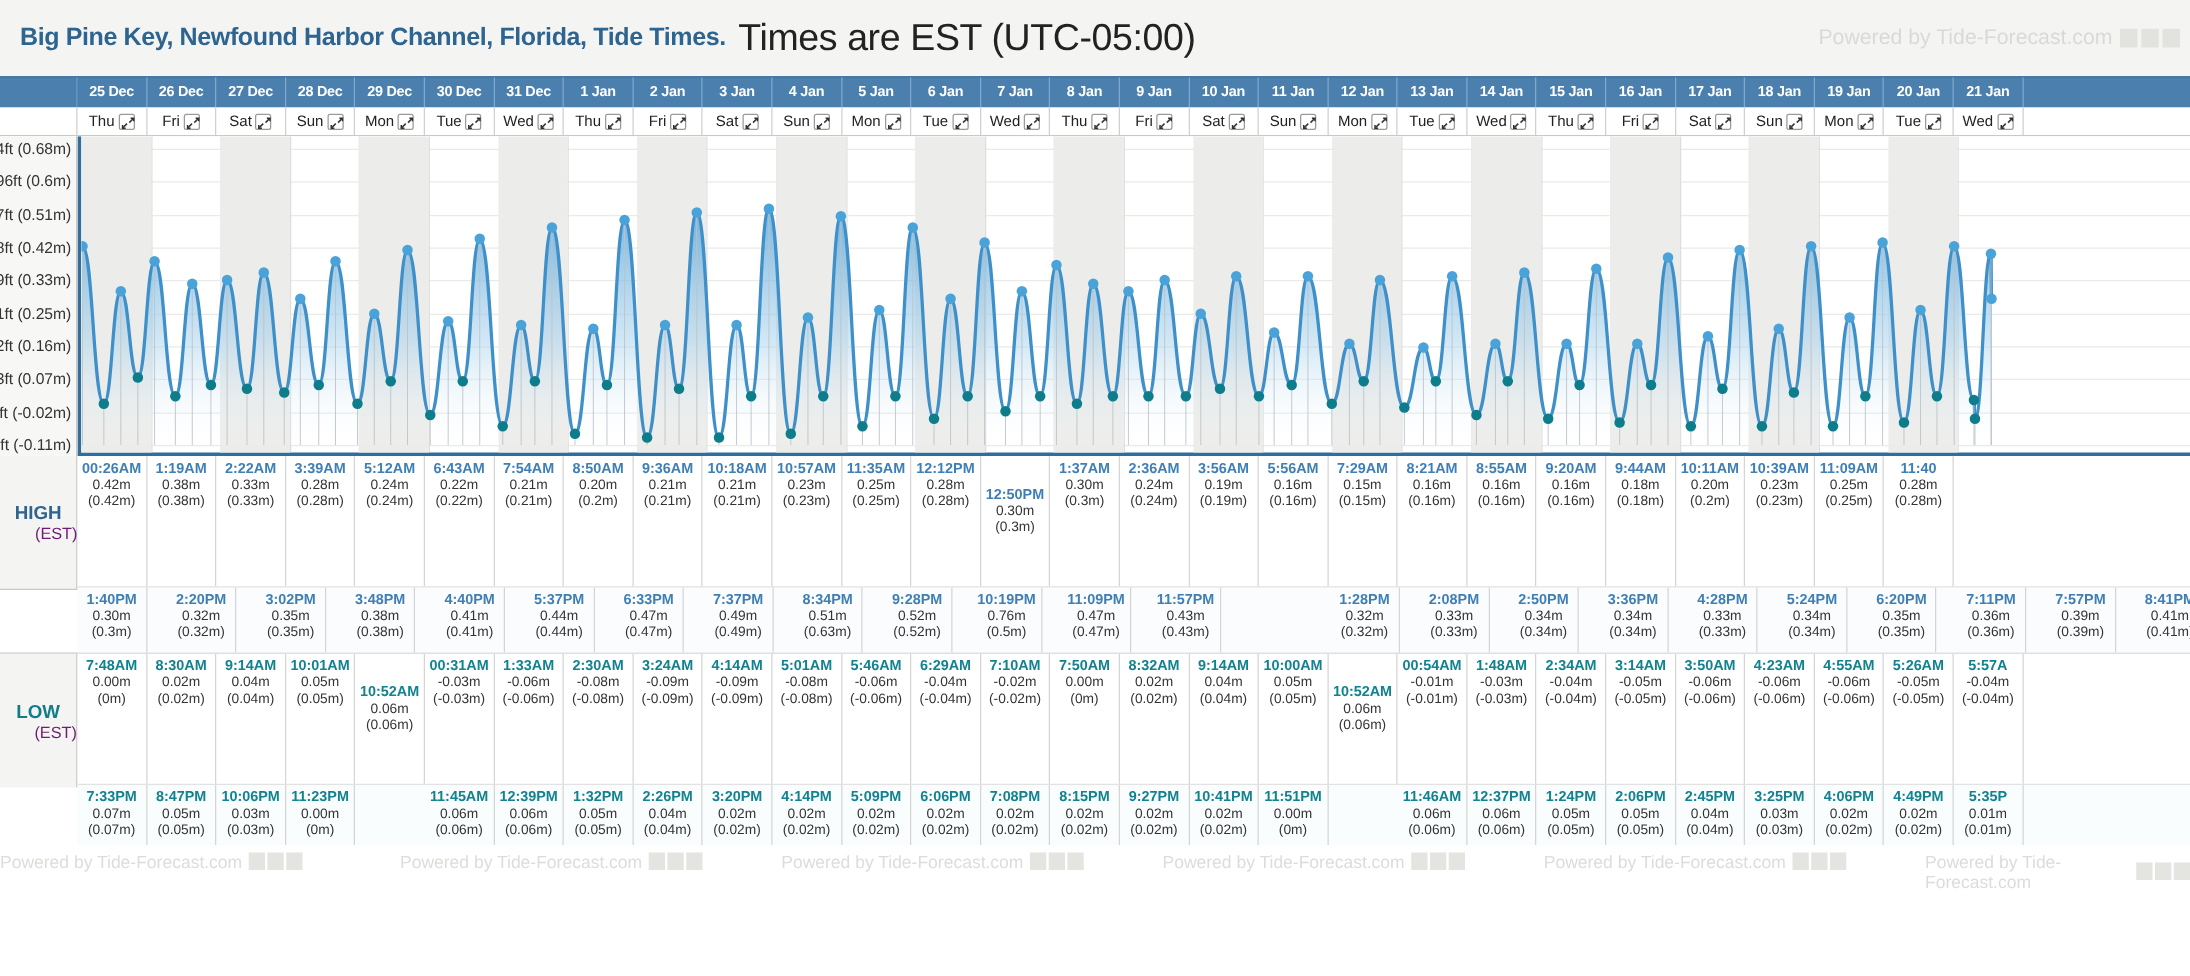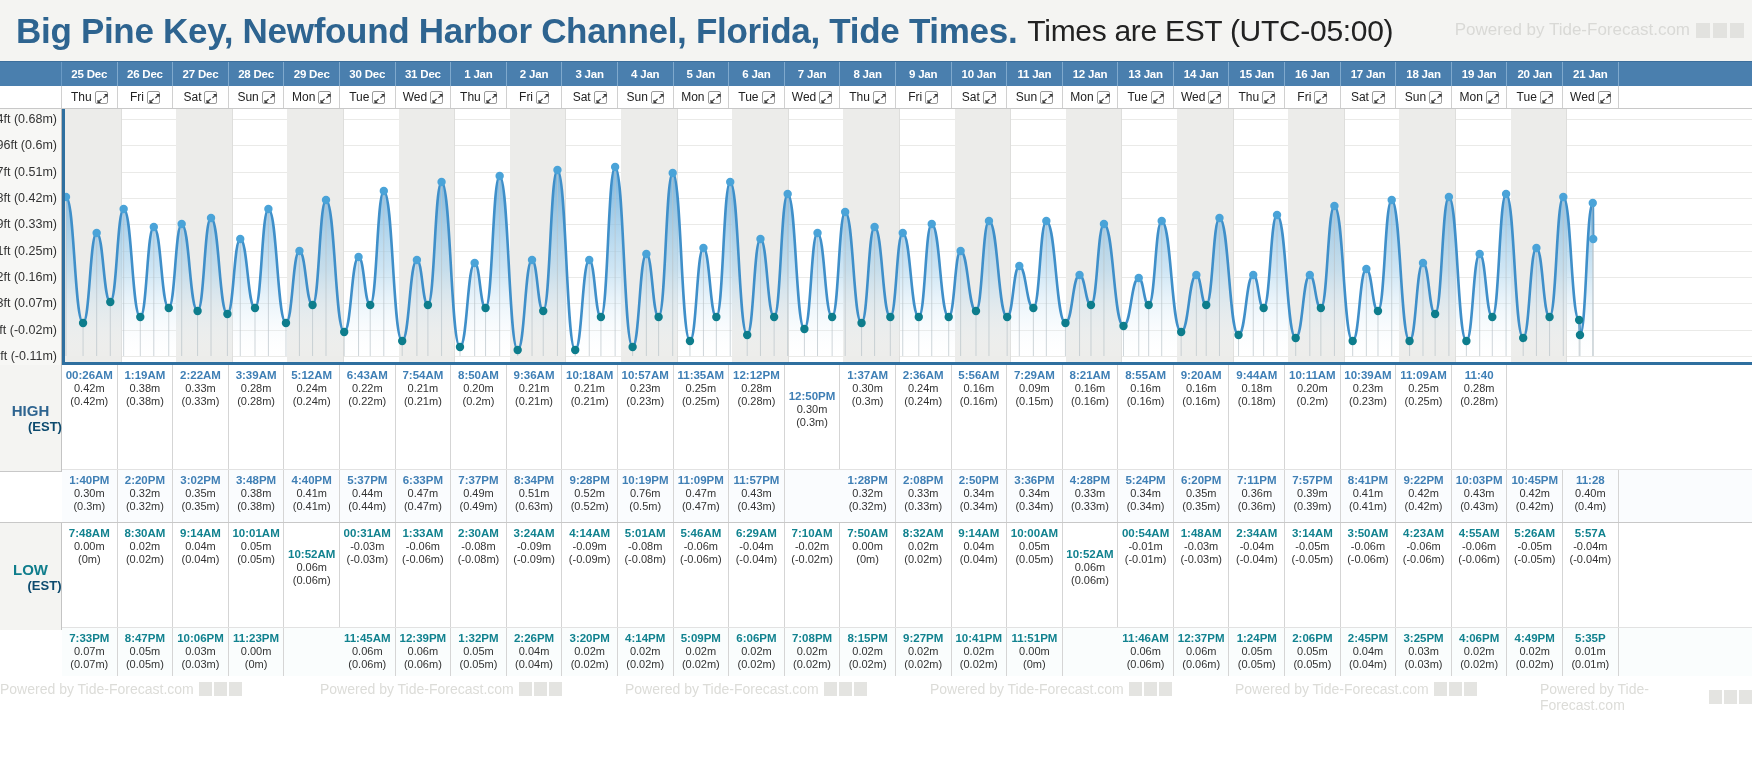--- a/index.html
+++ b/index.html
@@ -15,21 +15,21 @@
 
   
   .titlebar {
     position: absolute; left: 0; top: 0; width: 1752px; height: 61px;
     background: #f4f4f2;
     display: flex; align-items: center;
     padding-left: 16px;
     white-space: nowrap;
   }
   .title-main {
-    font-size: 35px; font-weight: bold; color: #2e6490;
+    font-size: 20px; font-weight: bold; color: #2e6490;
     letter-spacing: -0.3px;
   }
   .title-sub {
     font-size: 30px; font-weight: normal; color: #222;
     margin-left: 10px; letter-spacing: -0.3px;
   }
   .title-watermark {
     position: absolute; right: 8px; top: 20px;
     font-size: 17px; color: #d9d9d6;
     display:flex; align-items:center; gap:6px;
@@ -102,38 +102,38 @@
     position:absolute; top:0; bottom:0; width:1px; background:#dededc;
   }
   #tidesvg { position:absolute; left:0; top:0; }
   .rowlabel {
     width: 62px; min-width:62px; max-width:62px;
     background: #f4f4f2; text-align:center; vertical-align: middle;
     border-right: 1px solid #c4c4c4;
     font-size: 15px; color: #2e6490; font-weight: bold;
     border-bottom: 1px solid #c8c8c8;
   }
-  .rowlabel .small { font-size: 13px; font-weight: bold; color:#0c4a6e; display:block;padding-left:28px; }
+  .rowlabel .small { font-size: 13px; font-weight: normal; color:#701a75; display:block;padding-left:28px; }
   .rowlabel.low { color: #0f7d8c; align-items: center; }
   .rowlabel.sunlbl { font-size: 13px; color:#222; font-weight:normal; background:#faf8e8;}
   .rowlabel.moonlbl { font-size: 13px; color:#222; font-weight:normal; background:#f4f4f2;}
 
   .hi-band, .lo-band { display: flex; }
   .tcell {
     flex: 0 0 55.6px; width: 55.6px;
     border-right: 1px solid #d5d5d5;
     text-align: center; padding: 3px 0 4px 0;
     font-size: 11px; color: #333; line-height: 1.22;
     min-height: 52px;
   }
   .tcell.hi .t { color:#3f7fb5; font-weight:bold; font-size: 11.5px; }
   .tcell.lo .t { color:#11828f; font-weight:bold; font-size: 11.5px; }
   .tcell .v, .tcell .v2 { color:#333; font-size: 11px; }
   .band-hi1 { background:#fff; }
-  .band-hi2 { background:#fafcfe; }
+  .band-hi2 { background:#fafcfe;gap:16px; }
   .band-lo1 { background:#fff; }
   .band-lo2 { background:#fafdfd; }
   .sep { border-top: 1px solid #e2e2e2; }
 
   .offset-cell { padding-top: 24px; }
 
   
   .sunrow, .moonrow { display:flex; }
   .suncell {
     flex: 0 0 55.6px; width: 55.6px; background:#faf8e8;
@@ -921,27 +921,32 @@
               <div class="t">1:37AM</div>
               <div class="v">0.30m</div>
               <div class="v2">(0.3m)</div>
             </div>
             <div class="tcell hi">
               <div class="t">2:36AM</div>
               <div class="v">0.24m</div>
               <div class="v2">(0.24m)</div>
             </div>
             <div class="tcell hi">
+              <div class="t">3:56AM</div>
+              <div class="v">0.19m</div>
+              <div class="v2">(0.19m)</div>
+            </div>
+            <div class="tcell hi">
               <div class="t">5:56AM</div>
               <div class="v">0.16m</div>
               <div class="v2">(0.16m)</div>
             </div>
             <div class="tcell hi">
               <div class="t">7:29AM</div>
-              <div class="v">0.09m</div>
+              <div class="v">0.15m</div>
               <div class="v2">(0.15m)</div>
             </div>
             <div class="tcell hi">
               <div class="t">8:21AM</div>
               <div class="v">0.16m</div>
               <div class="v2">(0.16m)</div>
             </div>
             <div class="tcell hi">
               <div class="t">8:55AM</div>
               <div class="v">0.16m</div>

